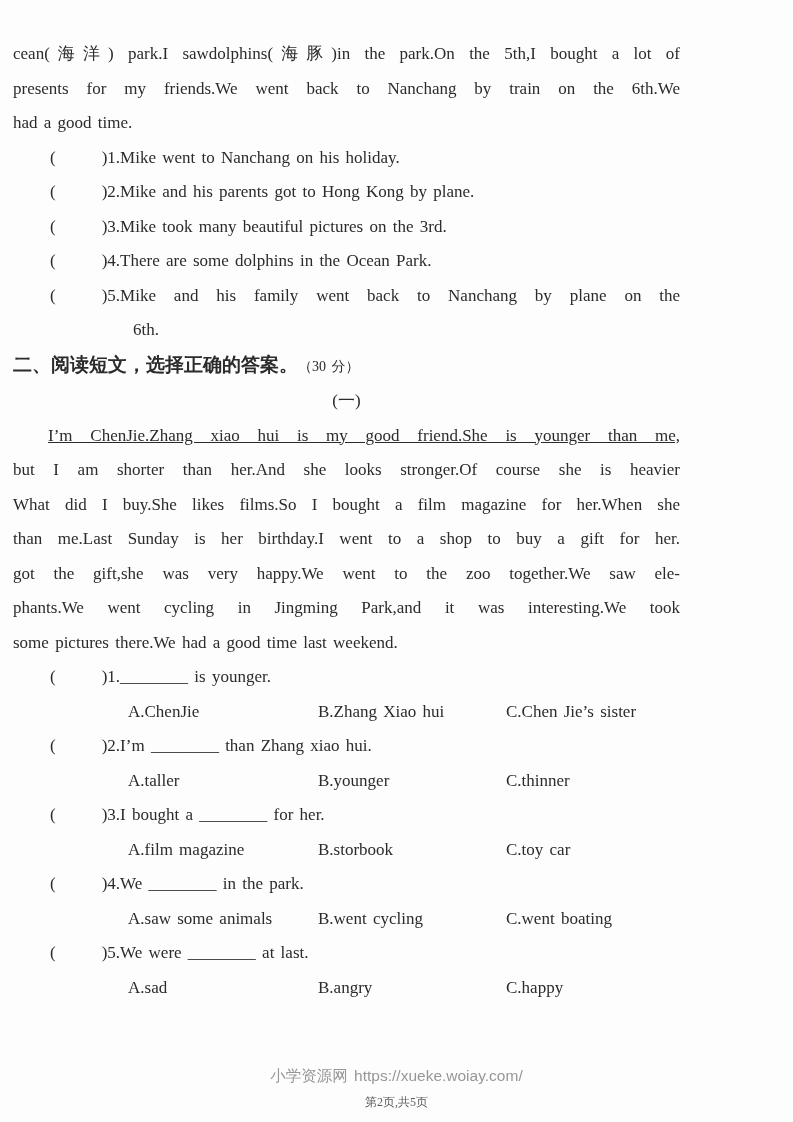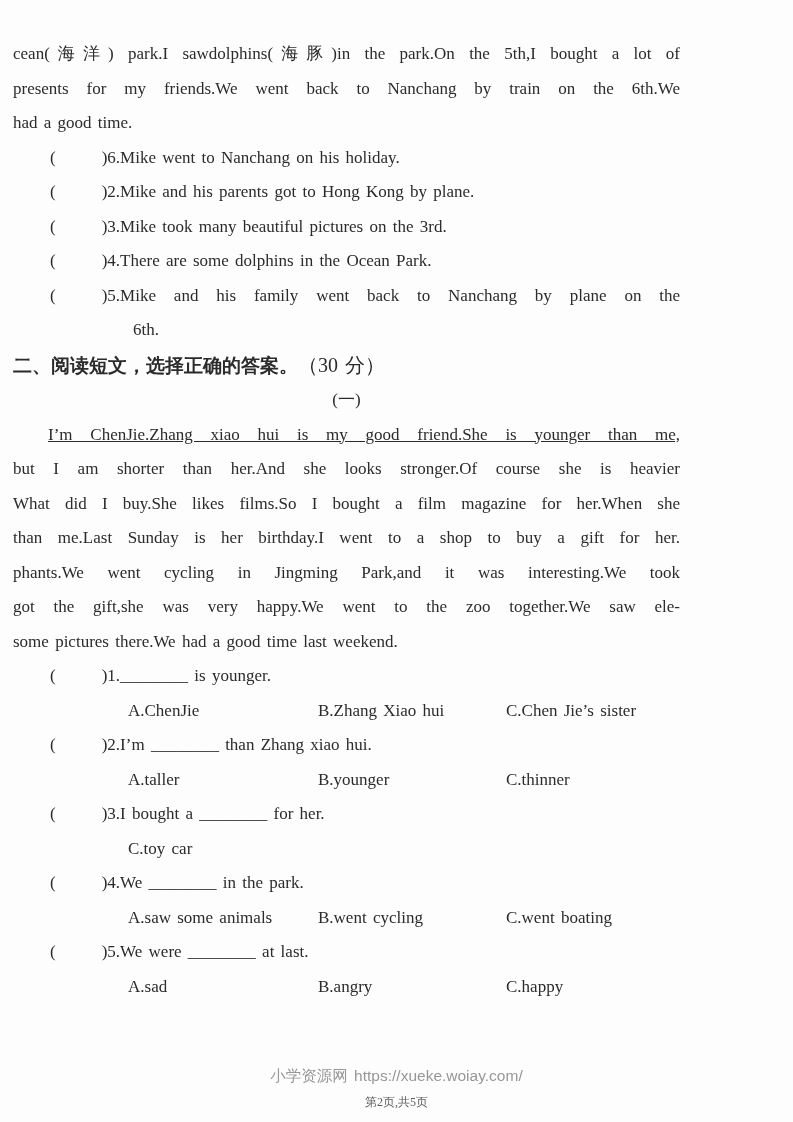--- a/index.html
+++ b/index.html
@@ -14,76 +14,78 @@
     word-spacing:2px;
   }
   .content{padding:37px 113px 0 13px;}
   .line{min-height:34.5px;}
   .jfull{text-align:justify;text-align-last:justify;}
   .brline{padding-left:37px;}
   .cont-line{padding-left:120px;}
   .paren{display:inline-block;}
   .paren-gap{display:inline-block;width:46px;}
   .heading{font-family:"Liberation Sans","DejaVu Sans",sans-serif;font-weight:bold;font-size:19px;}
-  .heading .hscore{font-family:"Liberation Serif","DejaVu Serif",serif;font-weight:normal;font-size:20px;}
+  .heading .hscore{font-family:"Liberation Serif","DejaVu Serif",serif;font-weight:normal;font-size:14px;}
   .subtitle{text-align:center;}
   .p-indent{padding-left:35px;text-decoration:underline;}
   .opts{display:flex;padding-left:115px;}
   .optA{width:190px;}
   .optB{width:188px;}
   .optC{flex:1;}
   .footer{position:absolute;top:1062px;left:0;width:100%;text-align:center;}
   .footer .site{font-family:"Liberation Sans","DejaVu Sans",sans-serif;font-size:15.5px;color:#979797;line-height:27px;}
   .footer .pageinfo{font-family:"Liberation Serif","DejaVu Serif",serif;font-size:12px;color:#5c5c5c;line-height:27px;}
 </style>
 </head>
 <body>
 
 <div class="sheet">
   <div class="content">
 
     <div class="line jfull">cean(海洋) park.I sawdolphins(海豚)in the park.On the 5th,I bought a lot of</div>
     <div class="line jfull">presents for my friends.We went back to Nanchang by train on the 6th.We</div>
     <div class="line">had a good time.</div>
 
-    <div class="line brline"><span class="paren">(</span><span class="paren-gap"></span><span class="paren">)</span><span>6.Mike went to Nanchang on his holiday.</span></div>
+    <div class="line brline"><span class="paren">(</span><span class="paren-gap"></span><span class="paren">)</span><span>1.Mike went to Nanchang on his holiday.</span></div>
     <div class="line brline"><span class="paren">(</span><span class="paren-gap"></span><span class="paren">)</span><span>2.Mike and his parents got to Hong Kong by plane.</span></div>
     <div class="line brline"><span class="paren">(</span><span class="paren-gap"></span><span class="paren">)</span><span>3.Mike took many beautiful pictures on the 3rd.</span></div>
     <div class="line brline"><span class="paren">(</span><span class="paren-gap"></span><span class="paren">)</span><span>4.There are some dolphins in the Ocean Park.</span></div>
     <div class="line brline jfull"><span class="paren">(</span><span class="paren-gap"></span><span class="paren">)</span><span>5.Mike and his family went back to Nanchang by plane on the</span></div>
     <div class="line cont-line">6th.</div>
 
     <div class="line heading"><span class="hmain">二、阅读短文，选择正确的答案。</span><span class="hscore">（30 分）</span></div>
 
     <div class="line subtitle">(一)</div>
 
     <div class="line jfull p-indent">I’m ChenJie.Zhang xiao hui is my good friend.She is younger than me,</div>
     <div class="line jfull">but I am shorter than her.And she looks stronger.Of course she is heavier</div>
     <div class="line jfull">What did I buy.She likes films.So I bought a film magazine for her.When she</div>
     <div class="line jfull">than me.Last Sunday is her birthday.I went to a shop to buy a gift for her.</div>
+    <div class="line jfull">got the gift,she was very happy.We went to the zoo together.We saw ele-</div>
     <div class="line jfull">phants.We went cycling in Jingming Park,and it was interesting.We took</div>
-    <div class="line jfull">got the gift,she was very happy.We went to the zoo together.We saw ele-</div>
     <div class="line">some pictures there.We had a good time last weekend.</div>
 
     <div class="line brline"><span class="paren">(</span><span class="paren-gap"></span><span class="paren">)</span><span>1.________ is younger.</span></div>
     <div class="line opts">
         <span class="optA">A.ChenJie</span>
         <span class="optB">B.Zhang Xiao hui</span>
         <span class="optC">C.Chen Jie’s sister</span>
       </div>
 
     <div class="line brline"><span class="paren">(</span><span class="paren-gap"></span><span class="paren">)</span><span>2.I’m ________ than Zhang xiao hui.</span></div>
     <div class="line opts">
         <span class="optA">A.taller</span>
         <span class="optB">B.younger</span>
         <span class="optC">C.thinner</span>
       </div>
 
     <div class="line brline"><span class="paren">(</span><span class="paren-gap"></span><span class="paren">)</span><span>3.I bought a ________ for her.</span></div>
     <div class="line opts">
+        <span class="optA">A.film magazine</span>
+        <span class="optB">B.storbook</span>
         <span class="optC">C.toy car</span>
       </div>
 
     <div class="line brline"><span class="paren">(</span><span class="paren-gap"></span><span class="paren">)</span><span>4.We ________ in the park.</span></div>
     <div class="line opts">
         <span class="optA">A.saw some animals</span>
         <span class="optB">B.went cycling</span>
         <span class="optC">C.went boating</span>
       </div>
 

